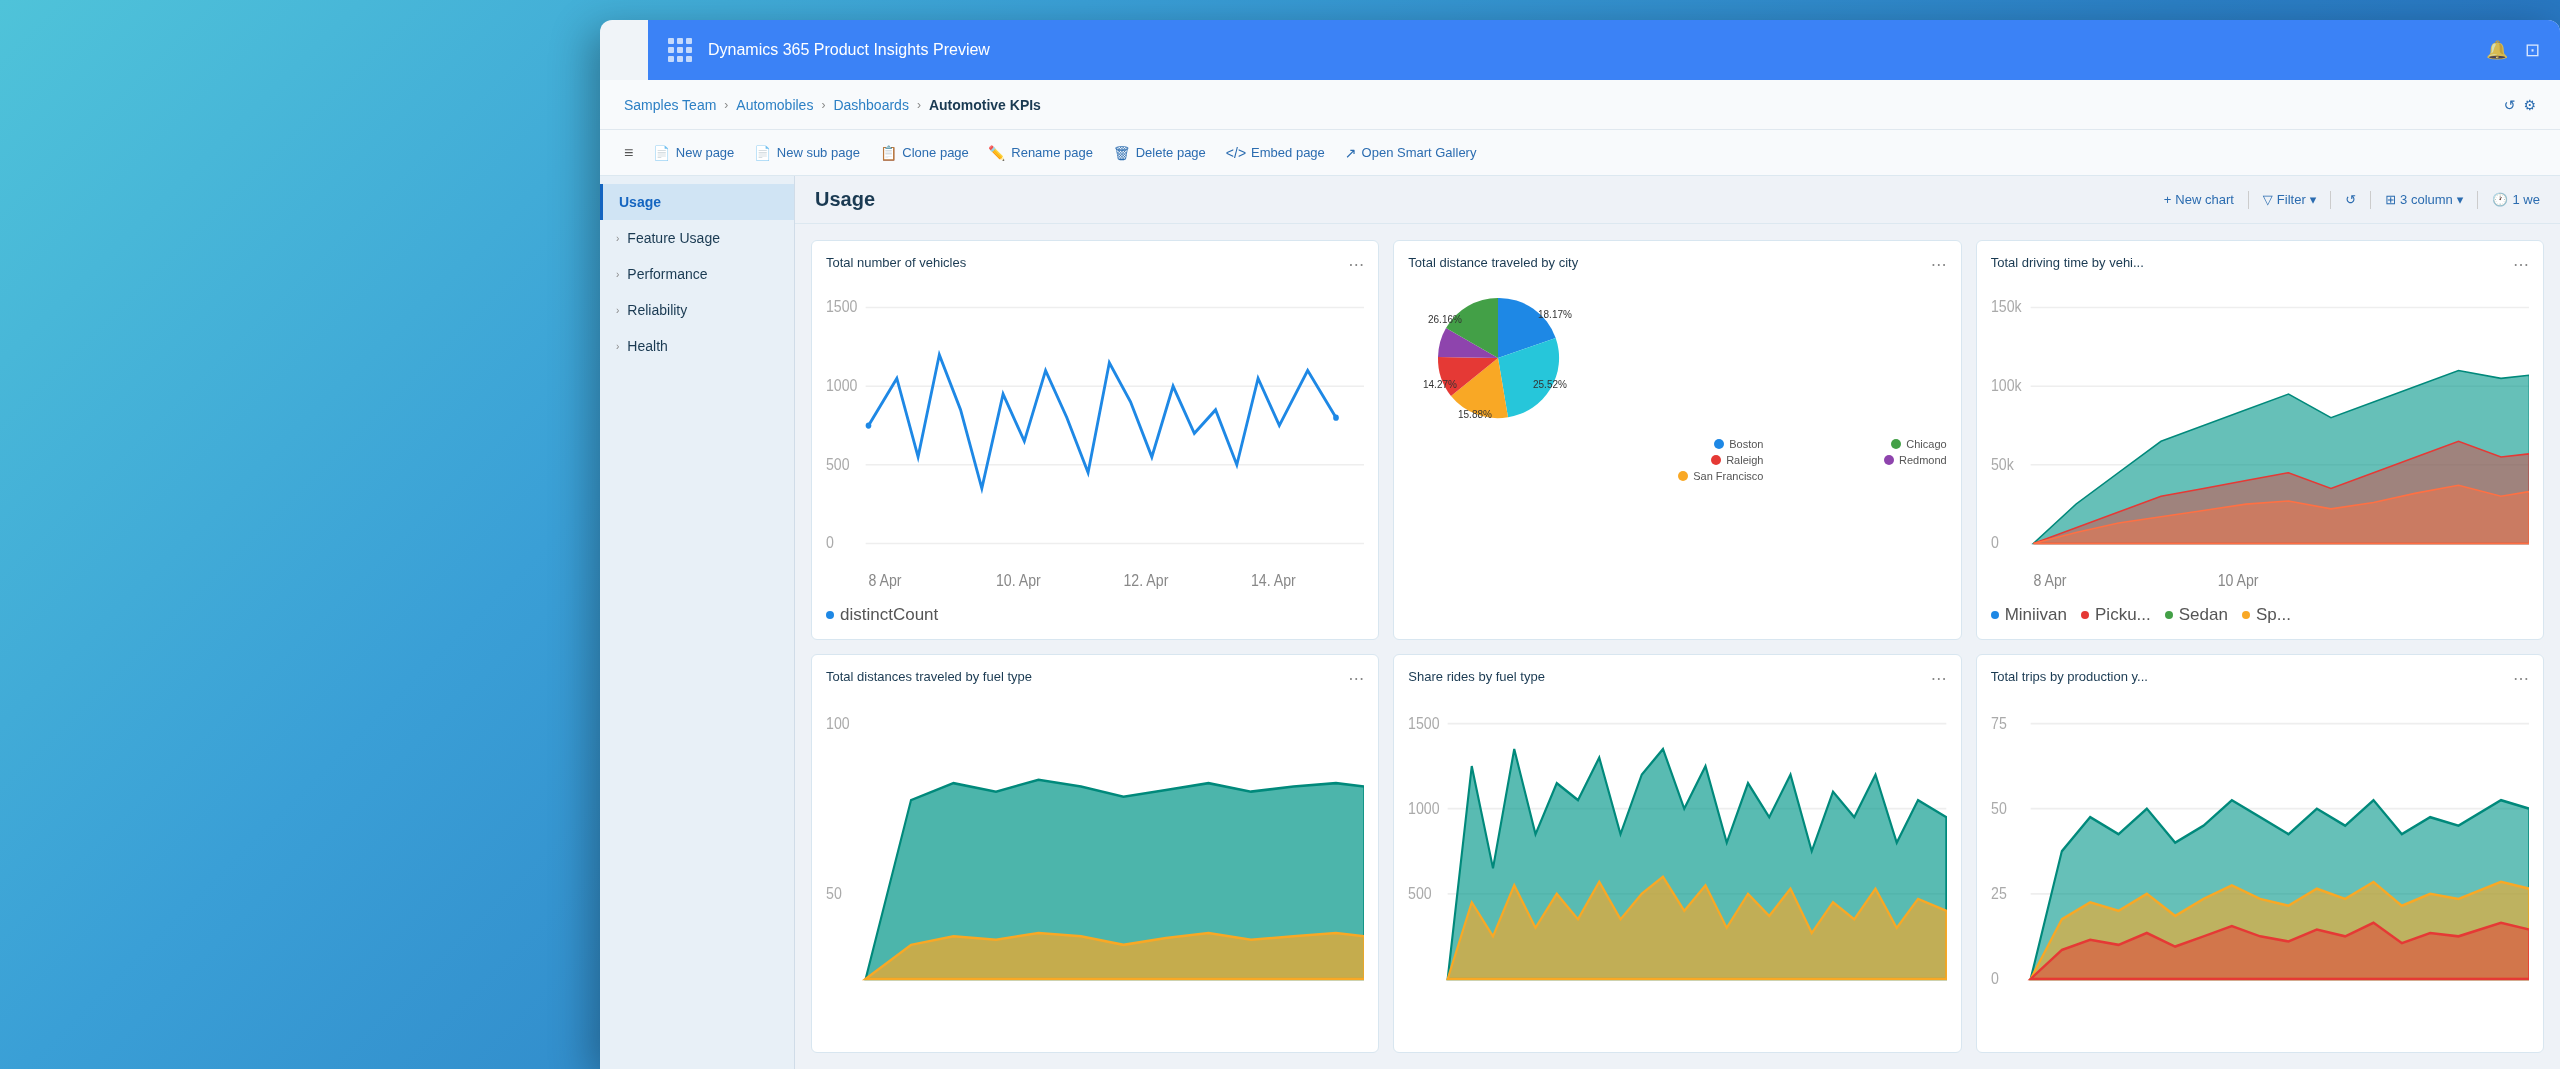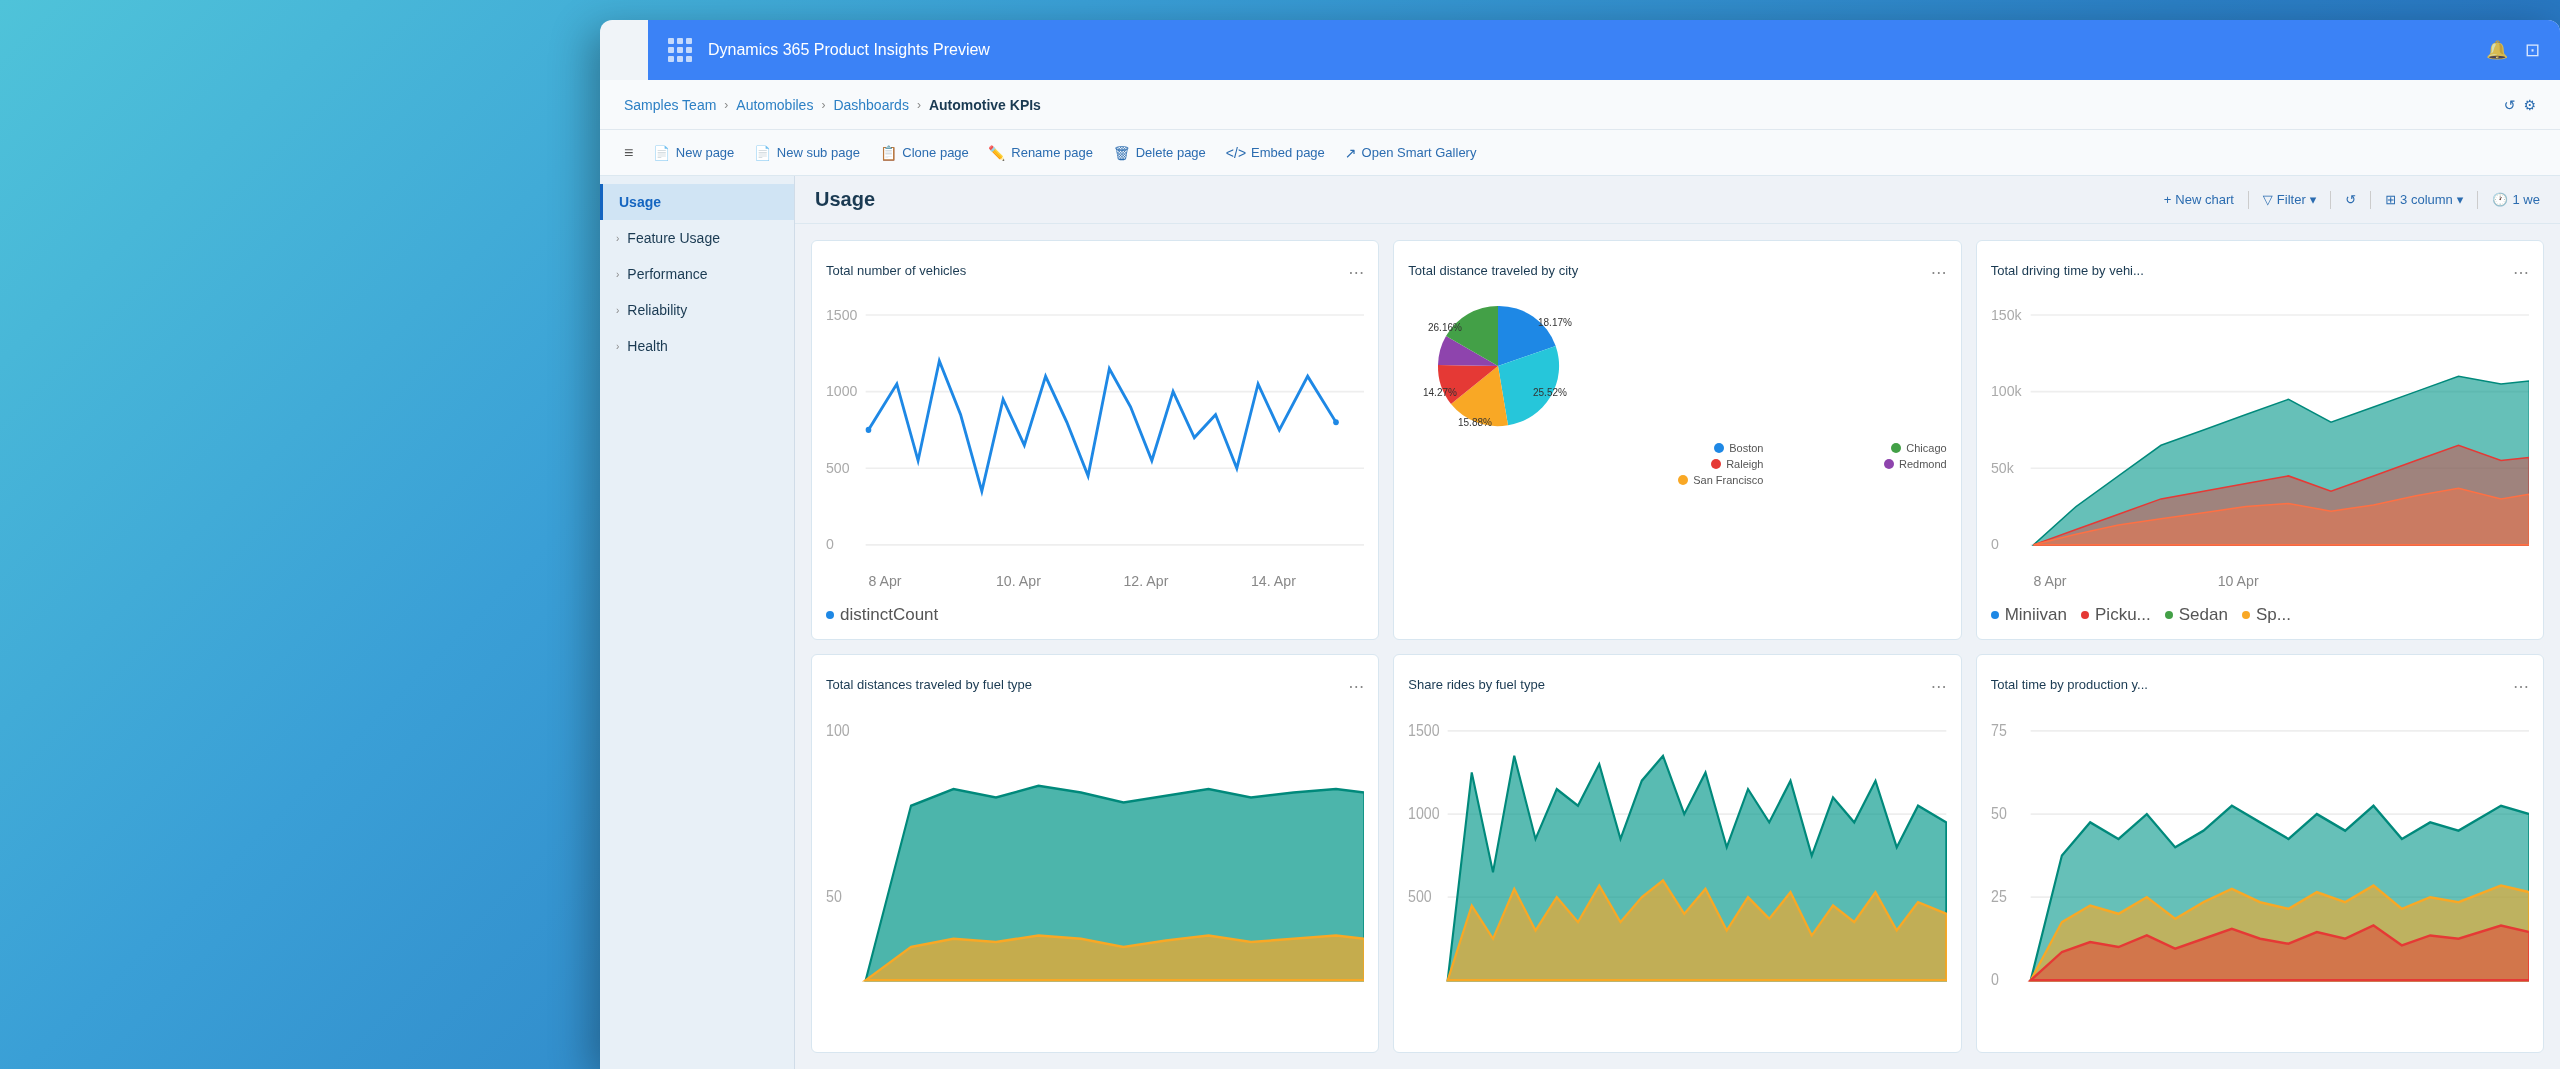--- a/index.html
+++ b/index.html
@@ -196,21 +196,20 @@
       padding: 14px;
       display: flex;
       flex-direction: column;
       overflow: hidden;
     }
     .chart-header {
       display: flex;
       justify-content: space-between;
       align-items: flex-start;
       margin-bottom: 10px;
-      margin-top: 8px;
     }
     .chart-title {
       font-size: 13px;
       color: #1a3a52;
       font-weight: 500;
       line-height: 1.3;
     }
     .chart-menu {
       color: #888;
       cursor: pointer;
@@ -571,21 +570,21 @@
 
               <polygon points="28,165 45,40 60,100 75,30 90,80 105,50 120,60 135,35 150,80 165,45 180,30 195,65 210,40 225,85 240,50 255,70 270,45 285,90 300,55 315,70 330,45 345,85 360,60 380,70 380,165" fill="rgba(0,150,136,0.65)" stroke="#00897b" stroke-width="1.5"></polygon>
 
               <polygon points="28,165 45,120 60,140 75,110 90,135 105,115 120,130 135,108 150,130 165,115 180,105 195,125 210,110 225,135 240,115 255,128 270,112 285,138 300,120 315,130 330,112 345,135 360,118 380,125 380,165" fill="rgba(249,168,37,0.65)" stroke="#f9a825" stroke-width="1.5"></polygon>
             </svg>
           </div>
         </div>
 
         <div class="chart-card chart-truncated">
           <div class="chart-header">
-            <span class="chart-title">Total time by production y...</span>
+            <span class="chart-title">Total trips by production y...</span>
             <span class="chart-menu">⋯</span>
           </div>
           <div class="chart-body">
             <svg width="100%" height="100%" viewBox="0 0 380 200" preserveAspectRatio="none">
               <text x="0" y="18" class="y-axis-label">75</text>
               <text x="0" y="68" class="y-axis-label">50</text>
               <text x="0" y="118" class="y-axis-label">25</text>
               <text x="0" y="168" class="y-axis-label">0</text>
               <line x1="28" y1="15" x2="380" y2="15" stroke="#eee" stroke-width="1"></line>
               <line x1="28" y1="65" x2="380" y2="65" stroke="#eee" stroke-width="1"></line>

